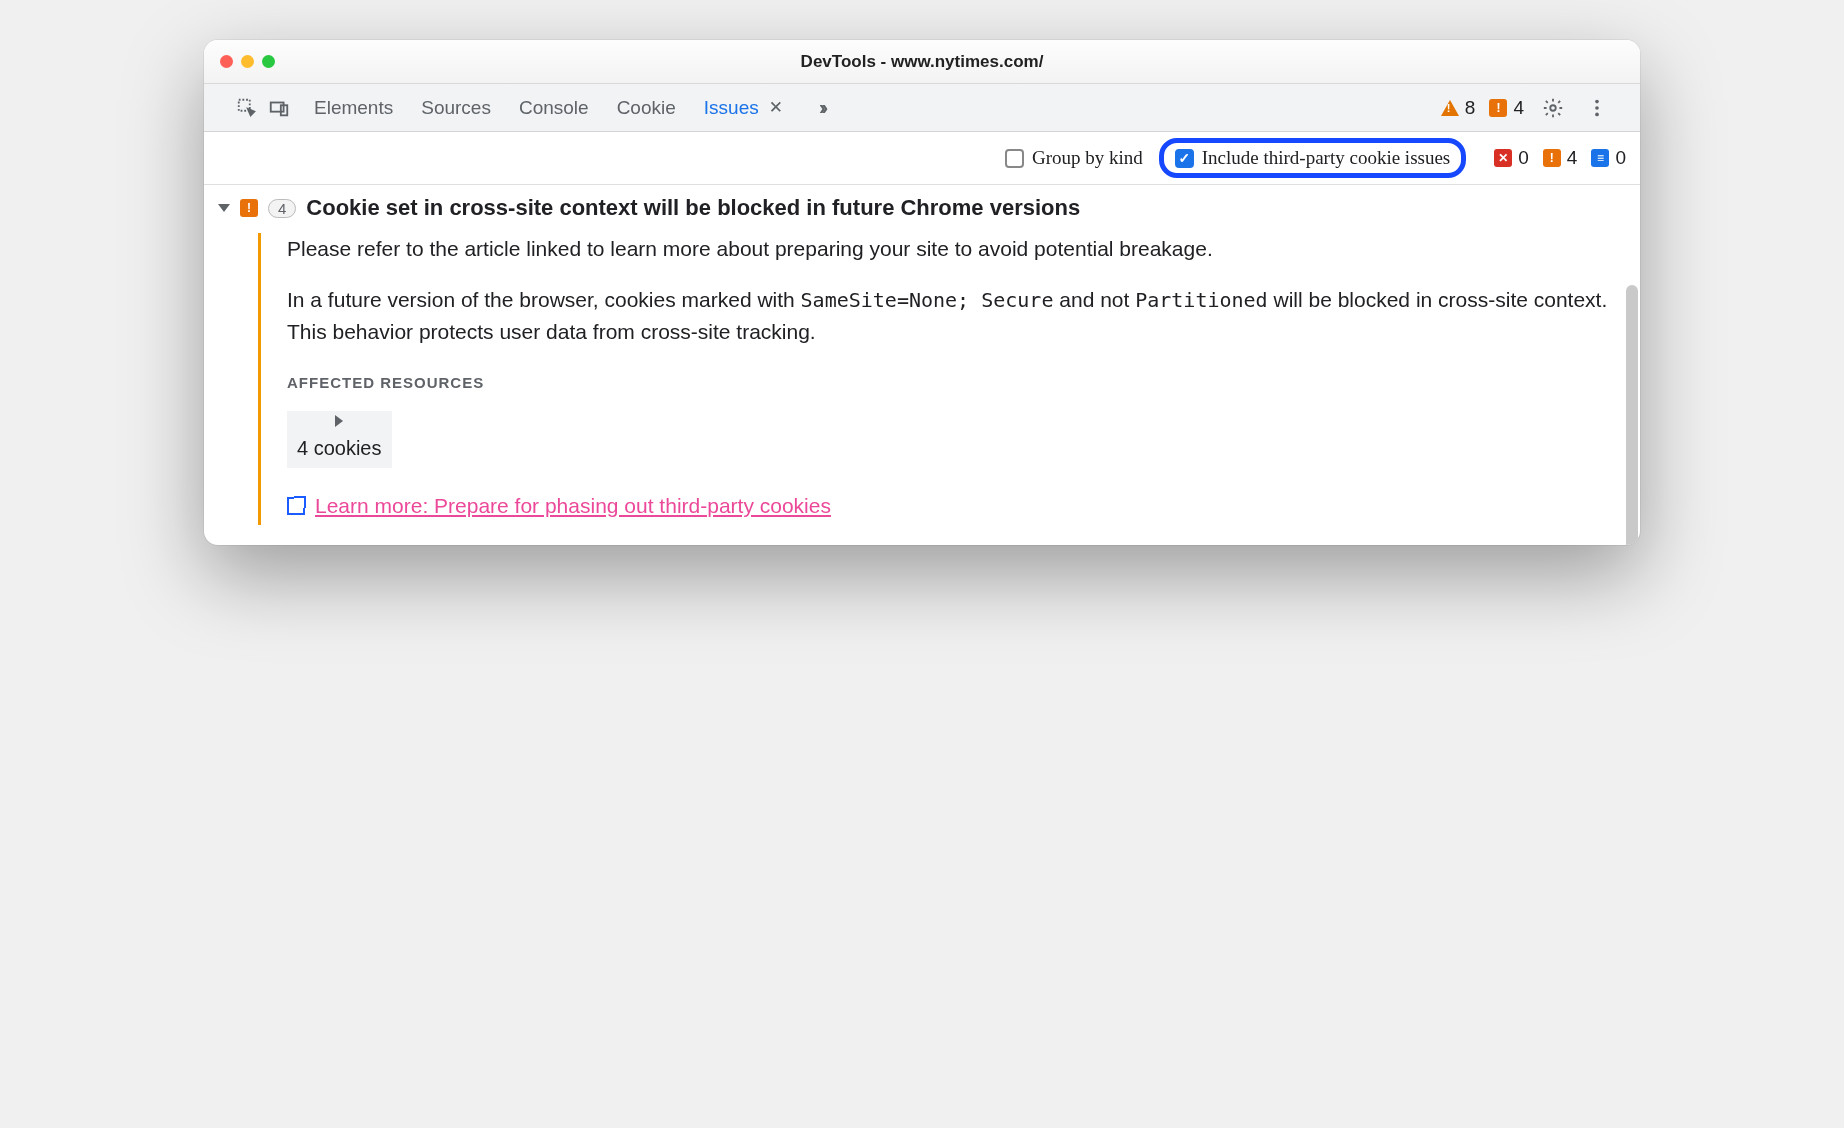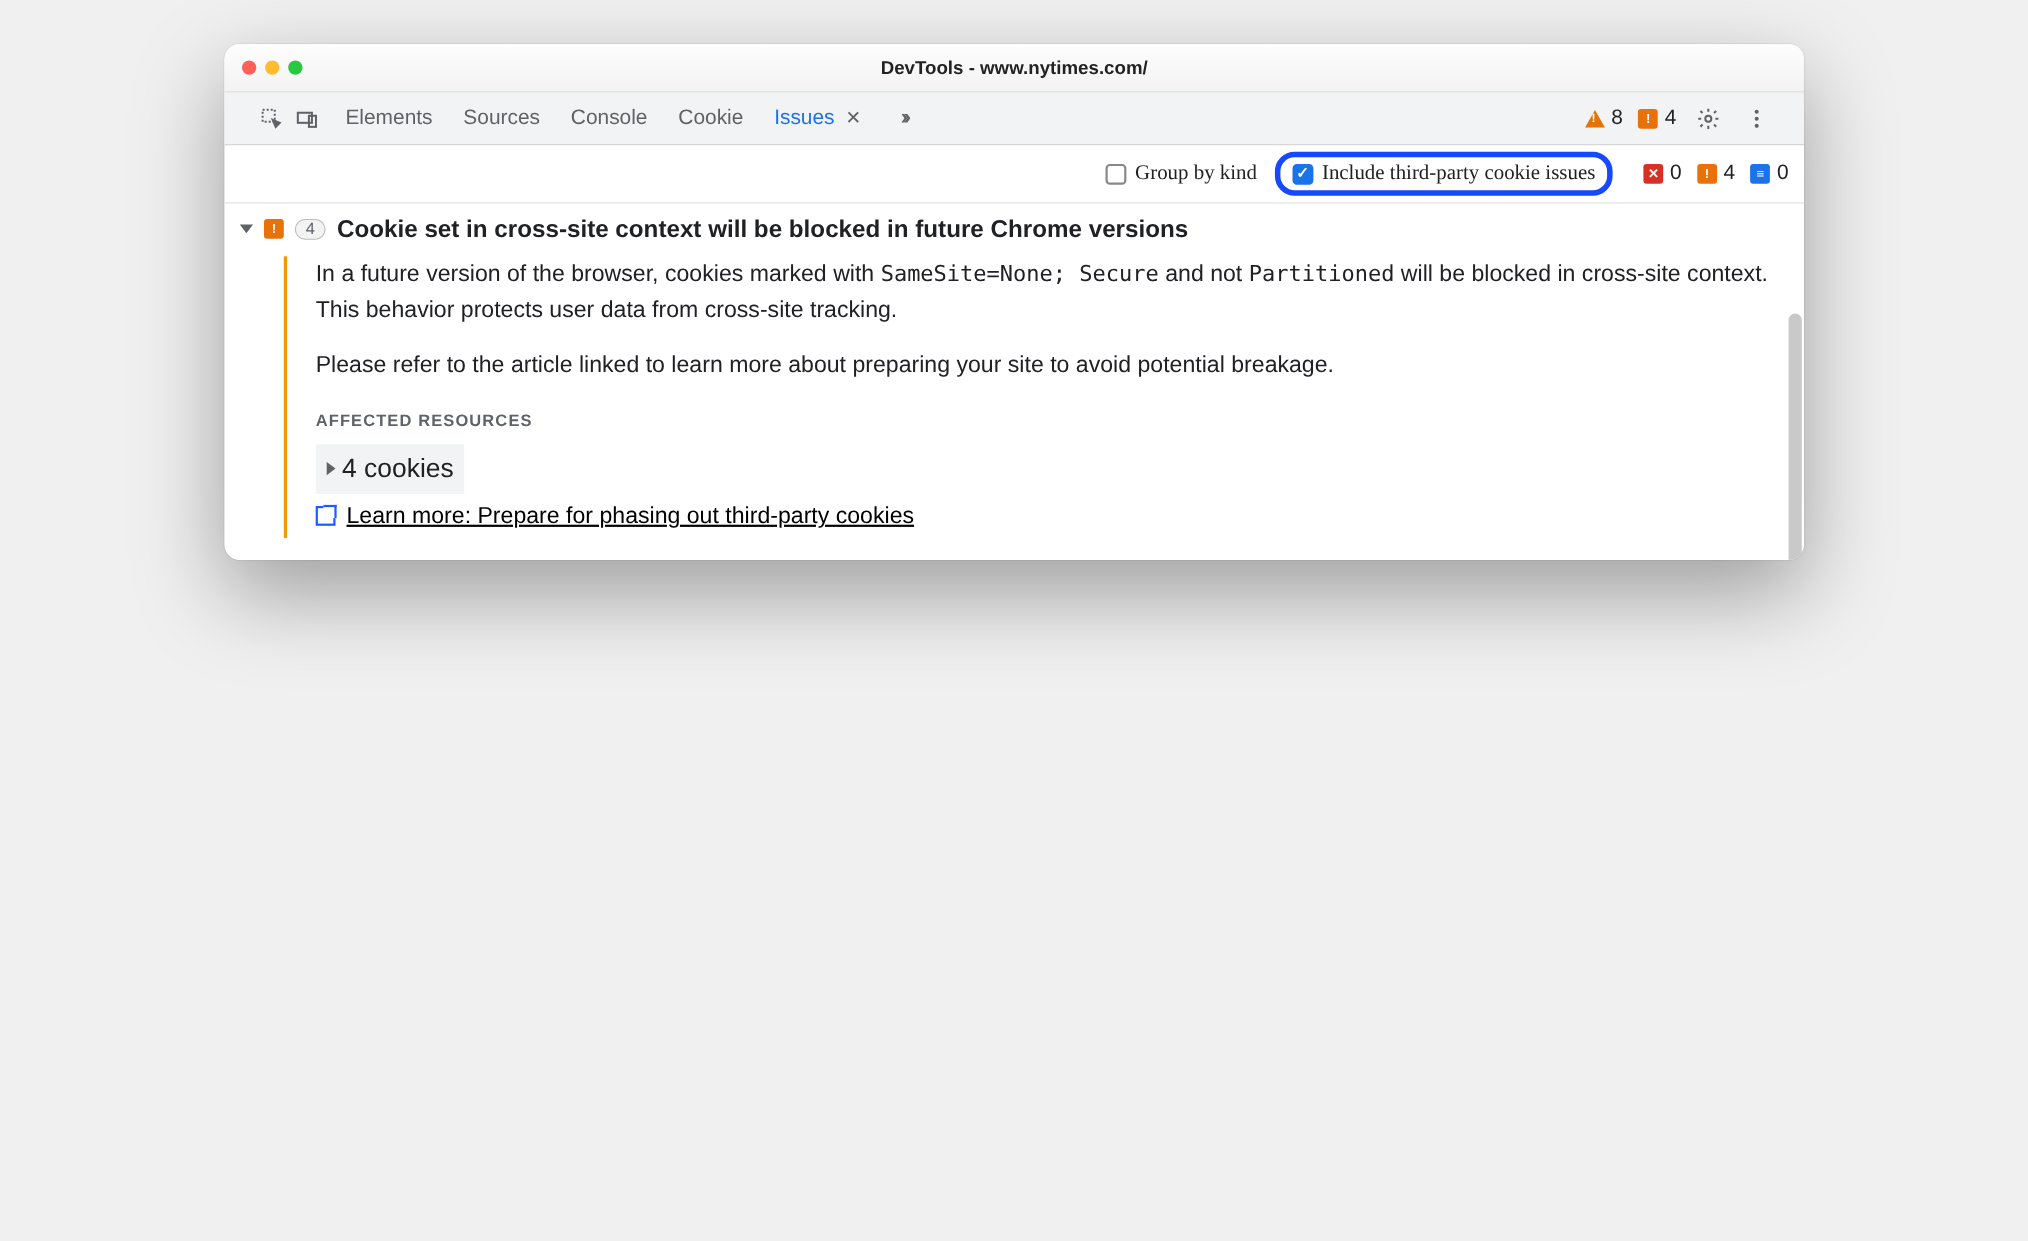--- a/index.html
+++ b/index.html
@@ -112,29 +112,29 @@
   code.inline {
     font-family: ui-monospace, Menlo, Monaco, Consolas, monospace;
     font-size: 20px;
   }
   .section-label {
     font-size: 15px; letter-spacing: 1px; color: #5f6368; font-weight: 600;
     margin: 22px 0 10px 0;
   }
   .res-chip {
     display: inline-flex; align-items: center; gap: 6px;
-    background: #f1f3f4; padding: 4px 10px; font-size: 24px; cursor: pointer;
+    background: #f1f3f4; padding: 4px 10px; font-size: 20px; cursor: pointer; flex-direction: column;
   }
   .caret-right {
     width: 0; height: 0; border-top: 6px solid transparent; border-bottom: 6px solid transparent;
     border-left: 8px solid #5f6368;
   }
   .learn-more {
-    display: inline-flex; align-items: center; gap: 10px; margin-top: 4px;
-    color: #000000; font-size: 21px; text-decoration: underline; cursor: pointer;
+    display: inline-flex; align-items: center; gap: 10px; margin-top: 22px;
+    color: #ec4899; font-size: 21px; text-decoration: underline; cursor: pointer;
   }
   .ext-icon { width: 18px; height: 18px; border: 2px solid #1a5cff; position: relative; }
   .ext-icon::after {
     content: ""; position: absolute; right: -3px; top: -3px; width: 10px; height: 10px;
     border-top: 2px solid #1a5cff; border-right: 2px solid #1a5cff; background: #fff;
   }
   .gear svg, .dots svg { width: 22px; height: 22px; color: #5f6368; }
   .scroll-track {
     position: absolute; right: 2px; top: 100px; width: 12px; height: 500px;
     background: transparent;
@@ -236,24 +236,24 @@
 
   <div class="content-wrap">
     <div class="issue-section">
       <div class="issue-header">
         <span class="caret-down"></span>
         <span class="sqbadge orange">!</span>
         <span class="count-chip">4</span>
         <span class="issue-title">Cookie set in cross-site context will be blocked in future Chrome versions</span>
       </div>
       <div class="issue-body">
+        <p>Please refer to the article linked to learn more about preparing your site to avoid potential breakage.</p>
         <p>
           <span>In a future version of the browser, cookies marked with </span><code class="inline">SameSite=None; Secure</code><span> and not </span><code class="inline">Partitioned</code><span> will be blocked in cross-site context. This behavior protects user data from cross-site tracking.</span>
         </p>
-        <p>Please refer to the article linked to learn more about preparing your site to avoid potential breakage.</p>
         <div class="section-label">AFFECTED RESOURCES</div>
         <div class="res-chip">
           <span class="caret-right"></span>
           <span>4 cookies</span>
         </div>
         <div>
           <a class="learn-more">
             <span class="ext-icon"></span>
             <span>Learn more: Prepare for phasing out third-party cookies</span>
           </a>

